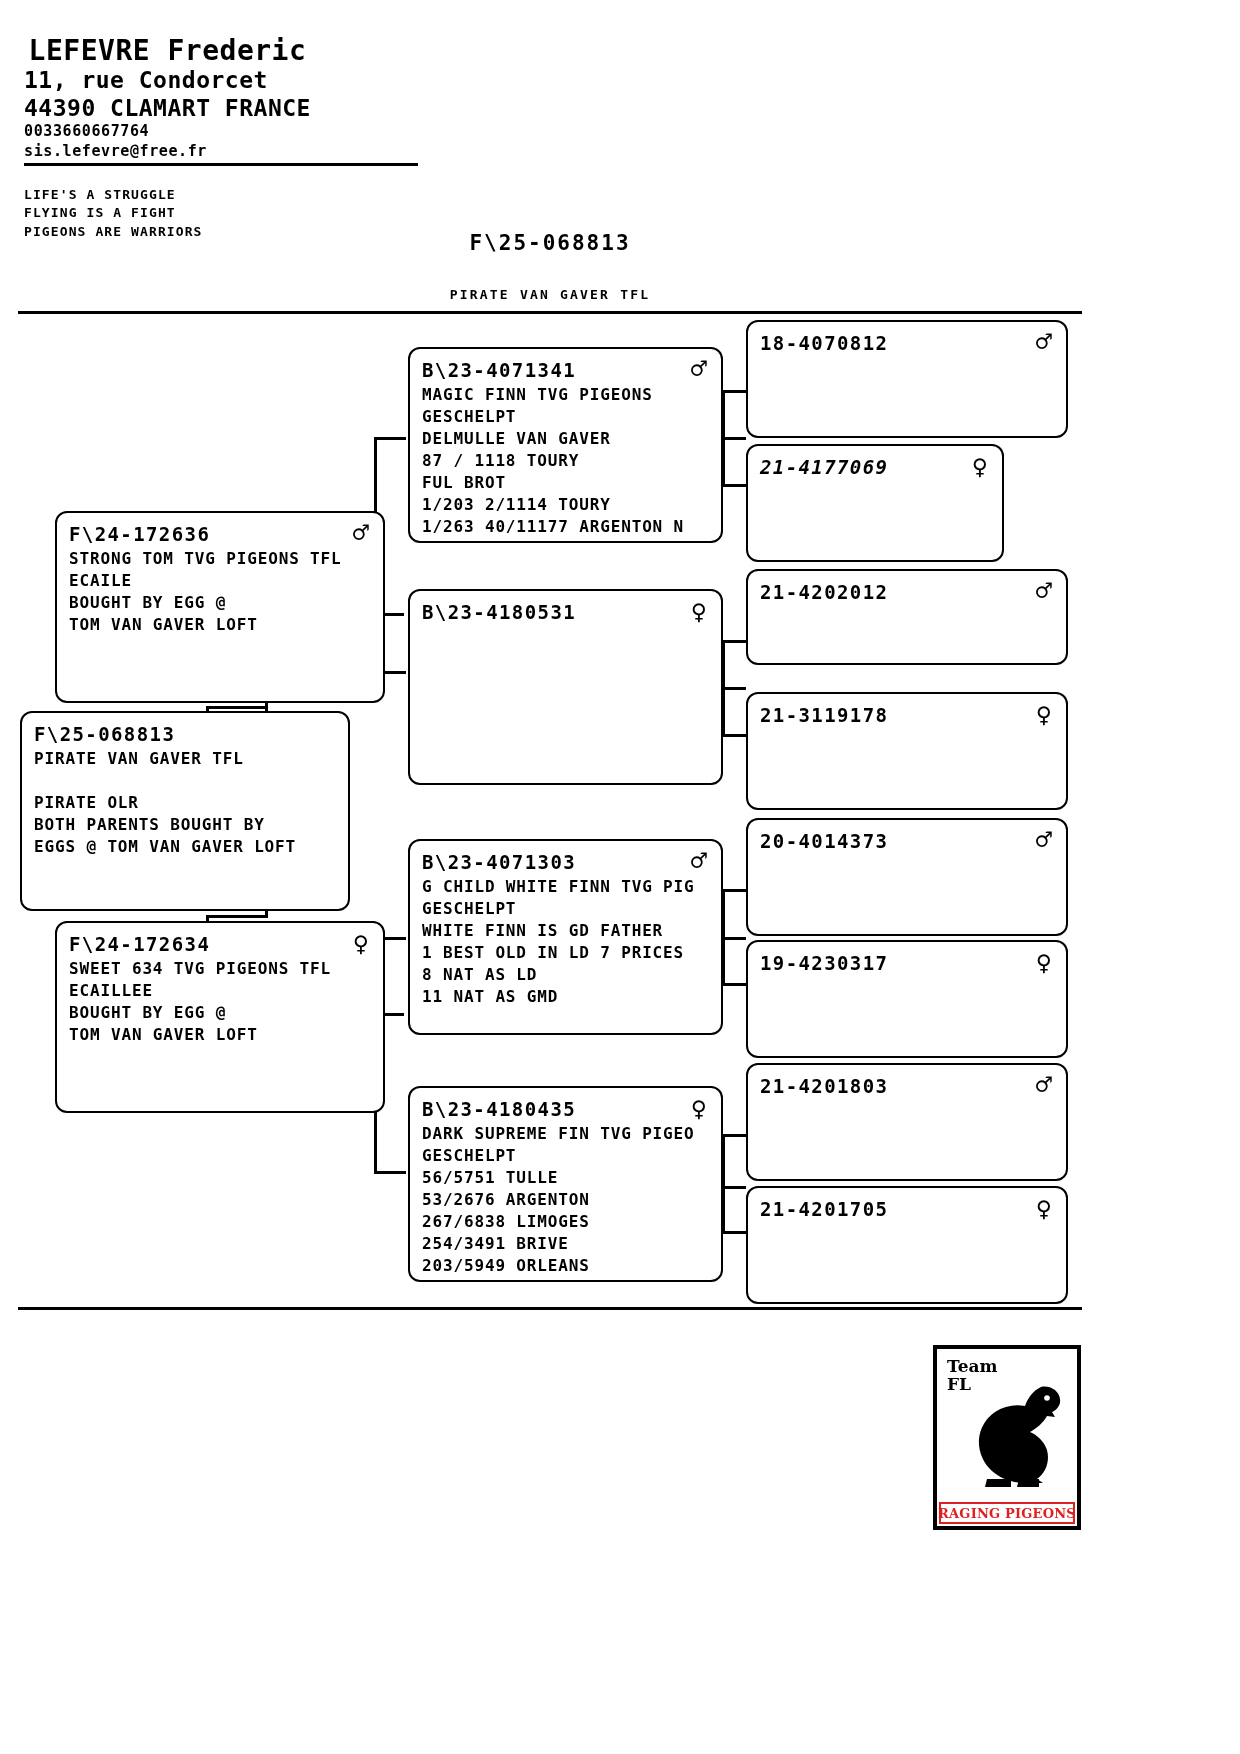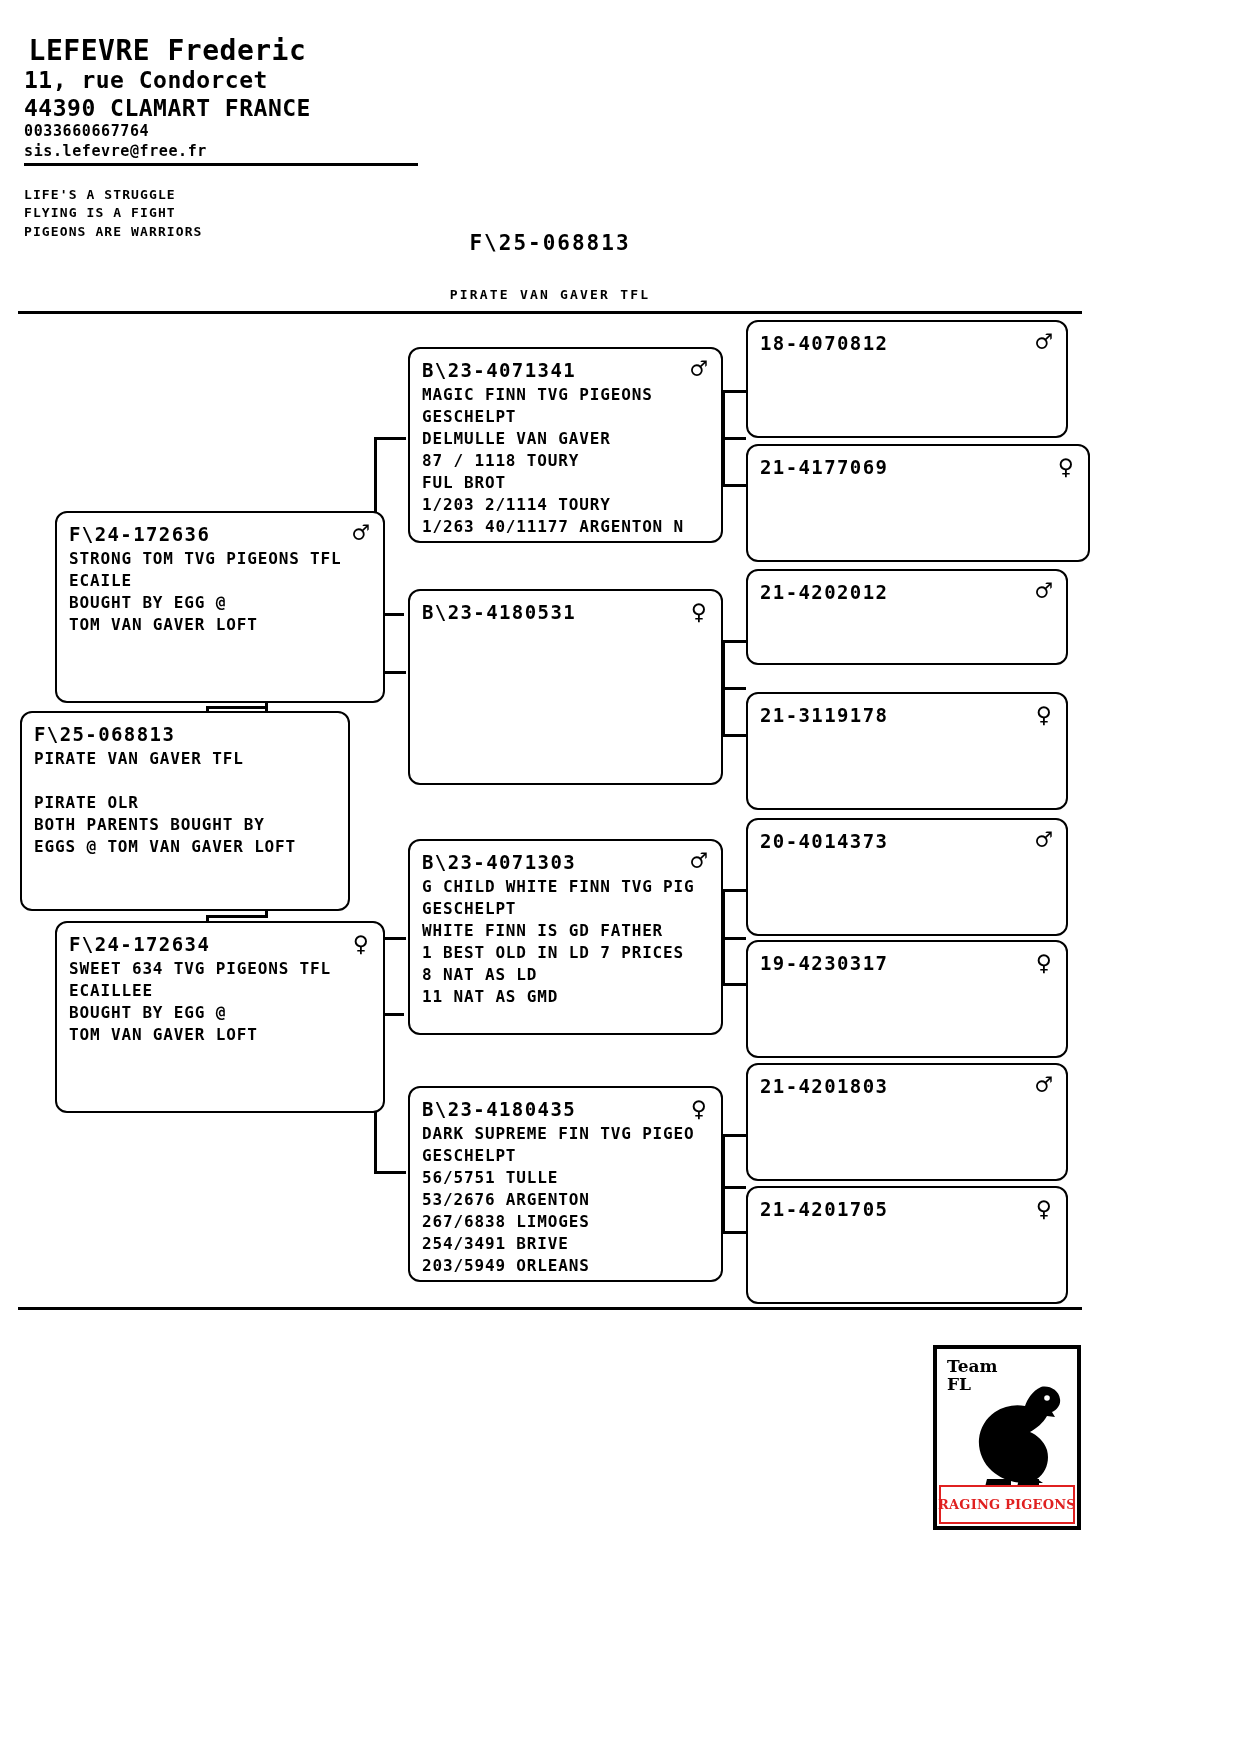--- a/index.html
+++ b/index.html
@@ -158,21 +158,21 @@
     left: 30px;
     top: 34px;
     width: 104px;
     height: 110px;
   }
   #logo-banner {
     position: absolute;
     left: 2px;
     bottom: 2px;
     width: 136px;
-    height: 39px;
+    height: 22px;
     border: 2px solid #e02020;
     box-sizing: border-box;
     display: flex;
     align-items: center;
     justify-content: center;
   }
   #logo-banner span {
     color: #e02020;
     font-family: "DejaVu Serif", "Liberation Serif", serif;
     font-size: 13px;
@@ -307,21 +307,21 @@
 203/5949 ORLEANS
 SISTER 031/22 7/1966 TULE</div>
   <div class="sex female">♀</div>
 </div>
 
 <div class="pbox" style="left:746px; top:320px; width:322px; height:118px;">
   <div class="ring">18-4070812</div>
   <div class="sex">♂</div>
 </div>
 
-<div class="pbox" style="left:746px; top:444px; width:344px; height:118px;">
+<div class="pbox" style="left:746px; top:444px; width:258px; height:118px;font-style:italic;">
   <div class="ring">21-4177069</div>
   <div class="sex female">♀</div>
 </div>
 
 <div class="pbox" style="left:746px; top:569px; width:322px; height:96px;">
   <div class="ring">21-4202012</div>
   <div class="sex">♂</div>
 </div>
 
 <div class="pbox" style="left:746px; top:692px; width:322px; height:118px;">

